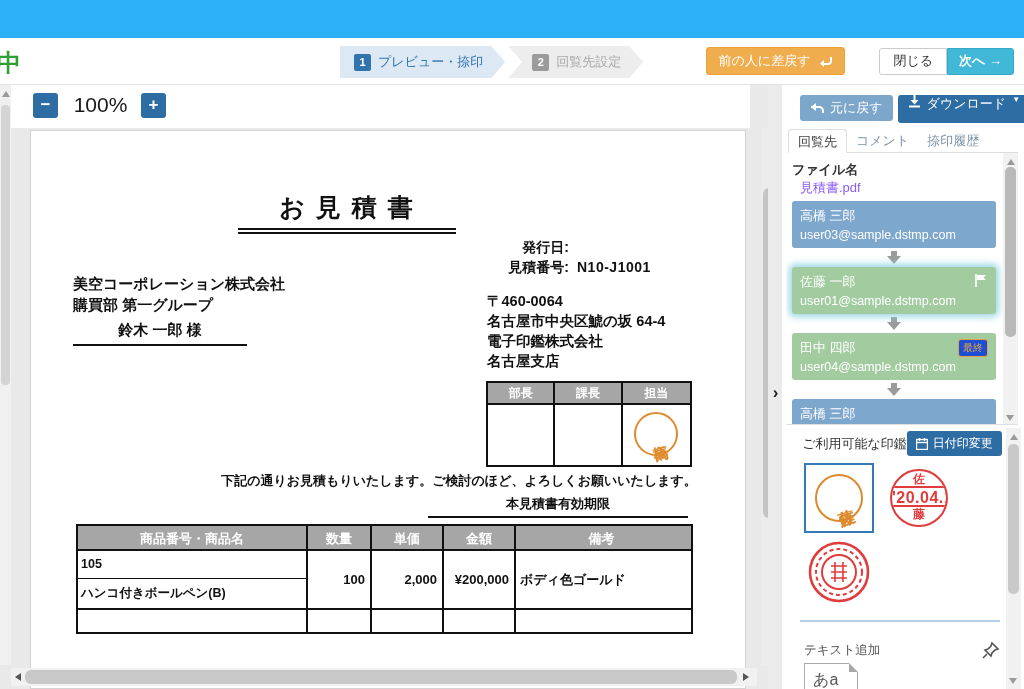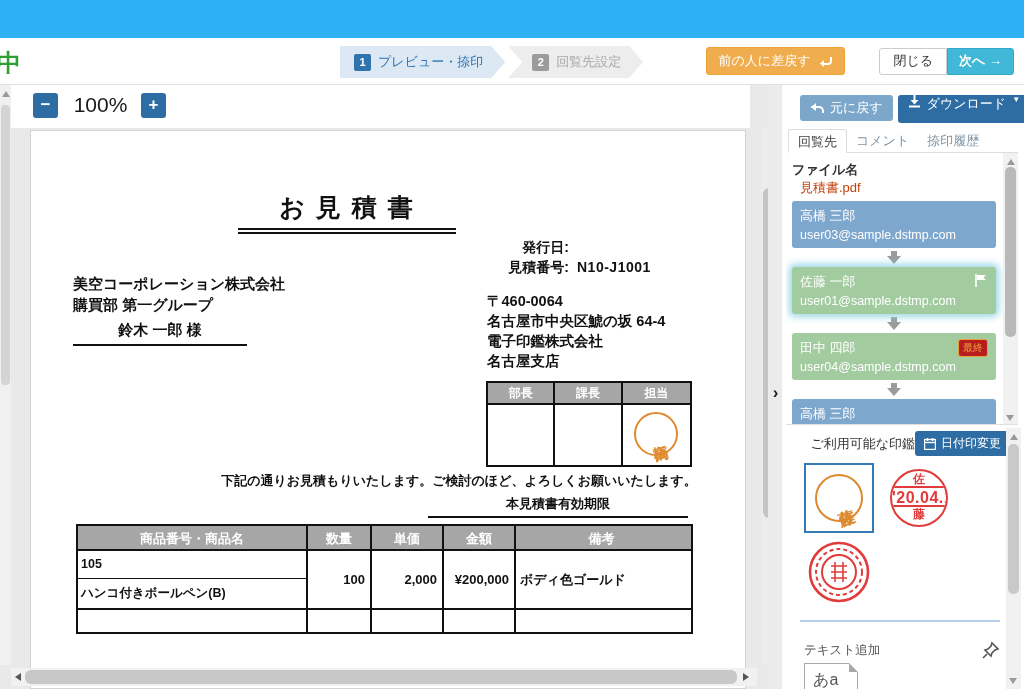--- a/index.html
+++ b/index.html
@@ -108,33 +108,33 @@
   .btn-download .caret { font-size:8px; margin-left:6px; }
   .side-tabs { position:absolute; left:6px; top:44px; width:230px; height:24px; border-bottom:1px solid #ddd; display:flex; font-size:13px; }
   .side-tab { padding:3px 9px; color:#7d94a6; cursor:pointer; }
   .side-tab.active { color:#444; background:#fff; border:1px solid #ddd; border-bottom:1px solid #fff; border-radius:3px 3px 0 0; margin-bottom:-1px; }
 
   .route-panel { position:absolute; left:4px; top:68px; width:232px; height:272px; border-bottom:1px solid #e0e0e0; overflow:hidden; }
   .route-scroll { position:absolute; right:0; top:0; width:15px; height:272px; background:#f1f1f1; }
   .route-thumb { position:absolute; left:2px; top:14px; width:11px; height:170px; background:#b9b9b9; border-radius:5px; }
   .route-scroll .tri-down { position:absolute; bottom:4px; left:3px; }
   .file-label { position:absolute; left:6px; top:8px; font-size:13px; font-weight:bold; color:#333; }
-  .file-name { position:absolute; left:14px; top:26px; font-size:13px; color:#c2410c; }
+  .file-name { position:absolute; left:14px; top:26px; font-size:13px; color:#8b5cf6; }
   .cards { position:absolute; left:6px; top:48px; width:204px; }
   .card { width:204px; border-radius:3px; padding:6px 8px; color:#fff; position:relative; }
   .card .cname { font-size:13px; margin-bottom:3px; }
   .card .cemail { font-size:12.5px; }
   .card-blue { background:#7ea7cd; }
   .card-green { background:#a3cba0; }
   .card-current { box-shadow:0 0 7px 3px rgba(140,210,225,.85); }
   .flag-icon { position:absolute; right:8px; top:7px; }
-  .final-badge { position:absolute; right:8px; top:6px; font-size:10px; color:#e8a33d; background:#b91c1c; border:1px solid #e8a33d; border-radius:3px; padding:1px 4px; }
+  .final-badge { position:absolute; right:8px; top:6px; font-size:10px; color:#e8a33d; background:#1d4ed8; border:1px solid #e8a33d; border-radius:3px; padding:1px 4px; }
   .conn { width:204px; display:flex; justify-content:center; padding:3px 0; }
 
-  .stamps-row { position:absolute; left:12px; top:346px; width:216px; display:flex; align-items:center; justify-content:flex-end; }
+  .stamps-row { position:absolute; left:12px; top:346px; width:216px; display:flex; align-items:center; justify-content:center; }
   .stamps-label { font-size:13px; color:#333; }
   .btn-datestamp { background:#2e6da4; color:#fff; font-size:12px; height:25px; padding:0 9px; display:flex; align-items:center; border-radius:3px; cursor:pointer; }
   .btn-datestamp svg { margin-right:5px; }
 
   .seal-tiles { position:absolute; left:22px; top:378px; display:flex; }
   .seal-tile { width:70px; height:70px; background:#fff; display:flex; align-items:center; justify-content:center; margin-right:10px; cursor:pointer; }
   .seal-tile.selected { border:2px solid #337ab7; }
   .seal-name { width:48px; height:48px; border:2.5px solid #dd8a2e; border-radius:50%; color:#dd8a2e; display:flex; align-items:center; justify-content:center; }
   .seal-name span { writing-mode:vertical-rl; font-size:16px; font-weight:bold; transform:rotate(-18deg); }
   .seal-date { width:58px; height:58px; border:2.5px solid #e23b3b; border-radius:50%; color:#e23b3b; display:flex; flex-direction:column; overflow:hidden; }

